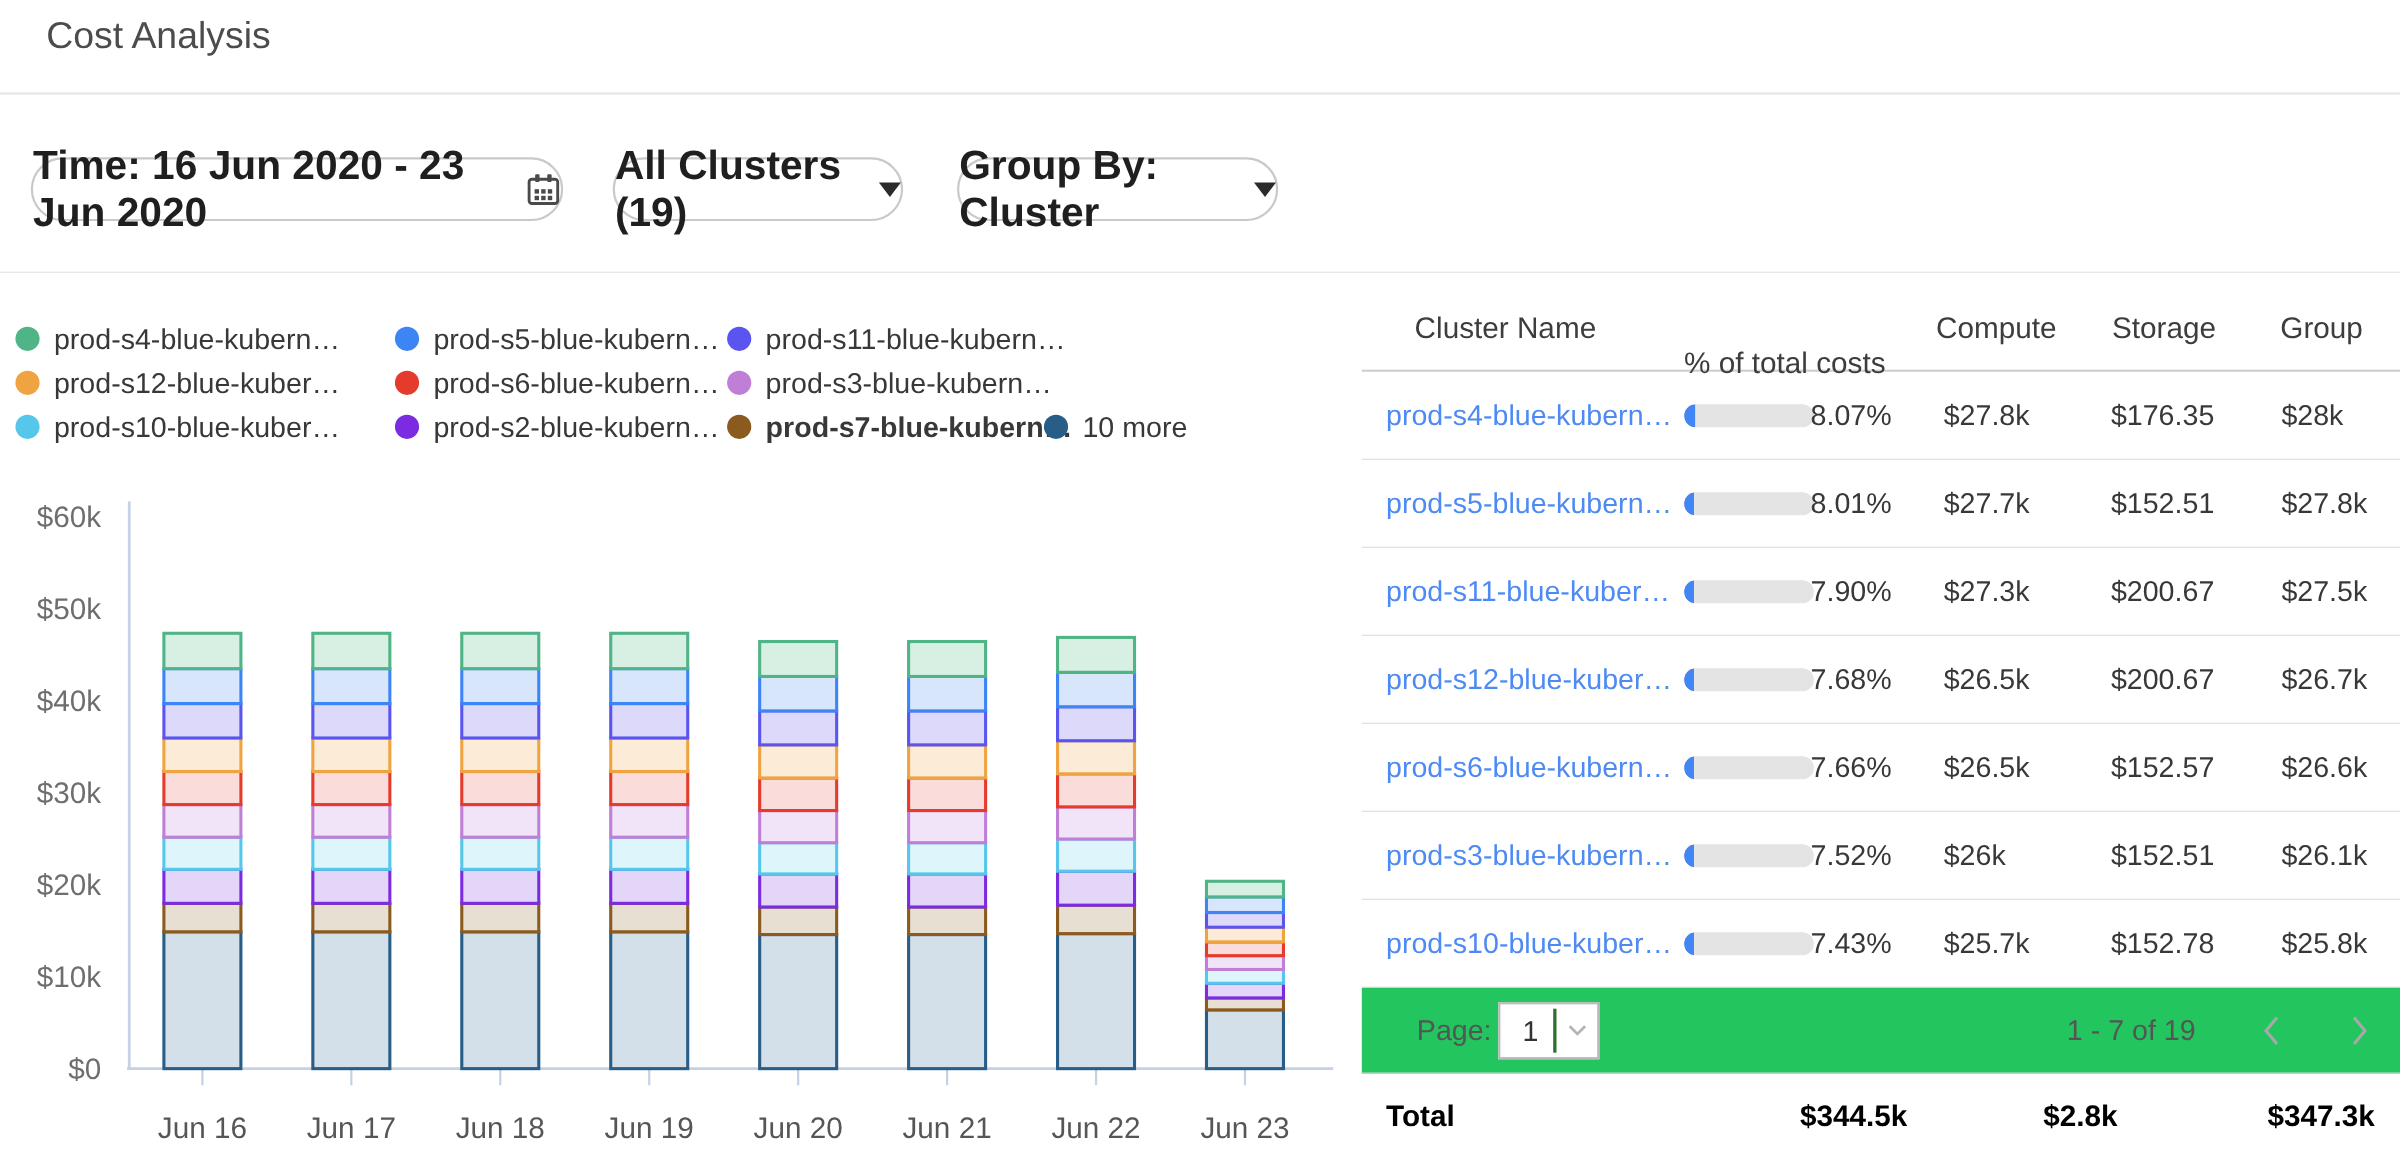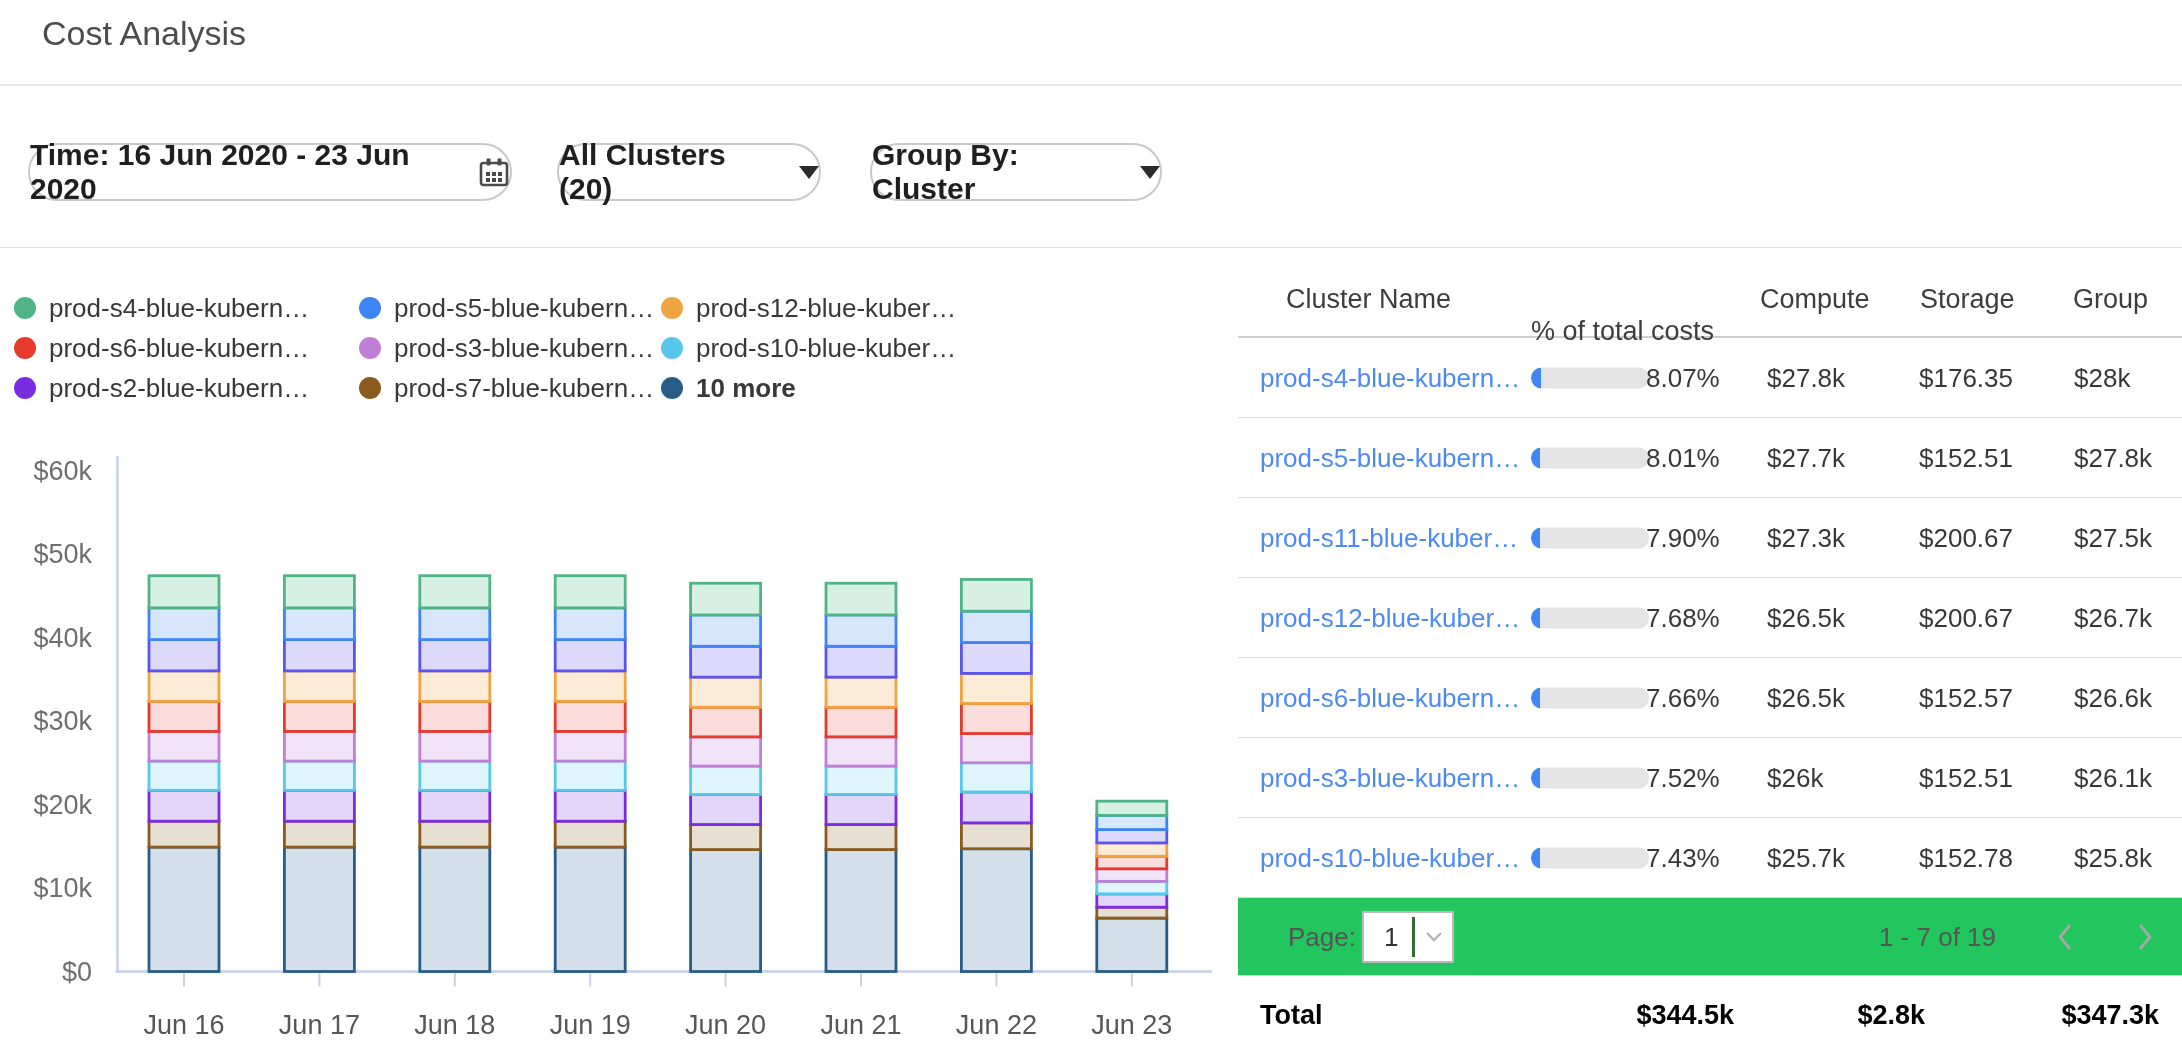--- a/index.html
+++ b/index.html
@@ -8,21 +8,21 @@
 
   
   .page-title{position:absolute;left:42px;top:14px;font-size:34px;font-weight:500;color:#4c4c4c;}
   .divider{position:absolute;left:0;width:2182px;height:0;border-top:2px solid #e7e7e7;}
   .divider.d1{top:84px;}
   .divider.d2{top:247px;border-top-width:1.5px;border-color:#e3e3e3;}
 
   
   .pill{position:absolute;top:143px;height:58px;border:2px solid #c9c9c9;border-radius:30px;
         background:#fff;display:flex;align-items:center;justify-content:center;gap:18px;
-        font-size:30px;font-weight:700;color:#1f1f1f;box-sizing:border-box;cursor:pointer;}
+        font-size:37px;font-weight:700;color:#1f1f1f;box-sizing:border-box;cursor:pointer;}
   .pill-time{left:28px;width:484px;}
   .pill-clusters{left:557px;width:264px;}
   .pill-group{left:870px;width:292px;}
   .caret-down{width:0;height:0;border-left:10px solid transparent;border-right:10px solid transparent;
               border-top:13px solid #2b2b2b;}
 
   
   .legend{position:absolute;left:14px;top:288px;width:1054px;display:flex;flex-wrap:wrap;}
   .legend-item{display:flex;align-items:center;height:40px;gap:13px;cursor:pointer;}
   .legend-item:nth-child(1),.legend-item:nth-child(4),.legend-item:nth-child(7){width:345px;}
@@ -87,39 +87,43 @@
           <rect x="14" y="16" width="4" height="4" fill="#4a4a4a"></rect>
           <rect x="20" y="16" width="4" height="4" fill="#4a4a4a"></rect>
         <rect x="8" y="22" width="4" height="4" fill="#4a4a4a"></rect>
           <rect x="14" y="22" width="4" height="4" fill="#4a4a4a"></rect>
           <rect x="20" y="22" width="4" height="4" fill="#4a4a4a"></rect>
       </svg>
     </span>
   </div>
 
   <div class="pill pill-clusters">
-    <span>All Clusters (20)</span>
+    <span>All Clusters (19)</span>
     <span class="caret-down"></span>
   </div>
 
   <div class="pill pill-group">
     <span>Group By: Cluster</span>
     <span class="caret-down"></span>
   </div>
 
   <div class="divider d2"></div>
 
   <div class="legend">
       <div class="legend-item">
         <span class="legend-dot" style="background: rgb(79, 180, 134);"></span>
         <span class="legend-label">prod-s4-blue-kubern…</span>
       </div>
       <div class="legend-item">
         <span class="legend-dot" style="background: rgb(61, 133, 244);"></span>
         <span class="legend-label">prod-s5-blue-kubern…</span>
+      </div>
+      <div class="legend-item">
+        <span class="legend-dot" style="background: rgb(90, 85, 240);"></span>
+        <span class="legend-label">prod-s11-blue-kubern…</span>
       </div>
       <div class="legend-item">
         <span class="legend-dot" style="background: rgb(240, 163, 65);"></span>
         <span class="legend-label">prod-s12-blue-kuber…</span>
       </div>
       <div class="legend-item">
         <span class="legend-dot" style="background: rgb(228, 59, 44);"></span>
         <span class="legend-label">prod-s6-blue-kubern…</span>
       </div>
       <div class="legend-item">

